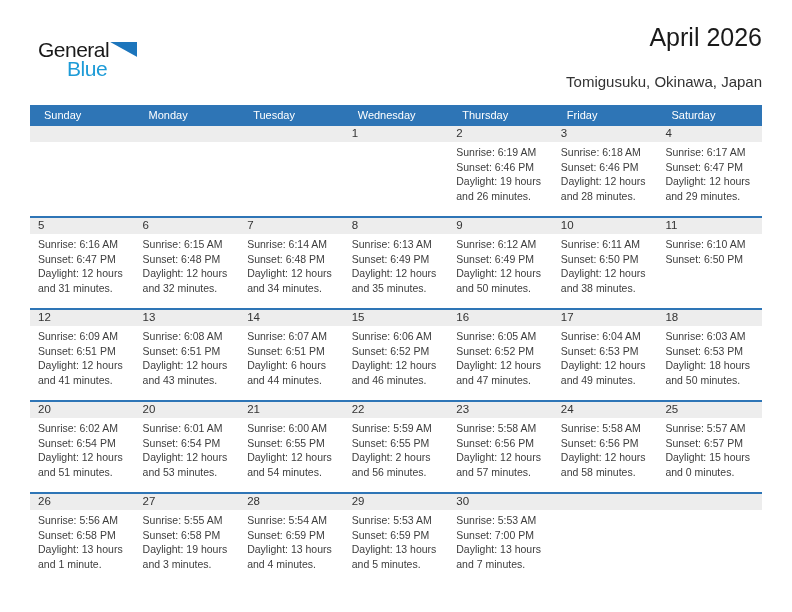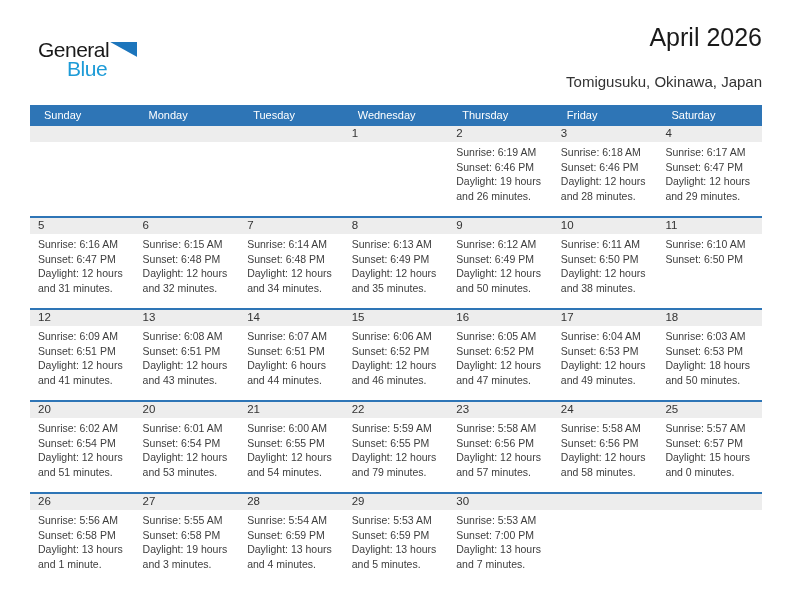--- a/index.html
+++ b/index.html
@@ -260,21 +260,21 @@
             <span class="detail">Sunrise: 6:00 AM</span>
             <span class="detail">Sunset: 6:55 PM</span>
             <span class="detail">Daylight: 12 hours and 54 minutes.</span>
           </div>
         </div>
         <div class="cell">
           <span class="day-num">22</span>
           <div class="cell-details">
             <span class="detail">Sunrise: 5:59 AM</span>
             <span class="detail">Sunset: 6:55 PM</span>
-            <span class="detail">Daylight: 12 hours and 79 minutes.</span>
+            <span class="detail">Daylight: 2 hours and 56 minutes.</span>
           </div>
         </div>
         <div class="cell">
           <span class="day-num">23</span>
           <div class="cell-details">
             <span class="detail">Sunrise: 5:58 AM</span>
             <span class="detail">Sunset: 6:56 PM</span>
             <span class="detail">Daylight: 12 hours and 57 minutes.</span>
           </div>
         </div>

